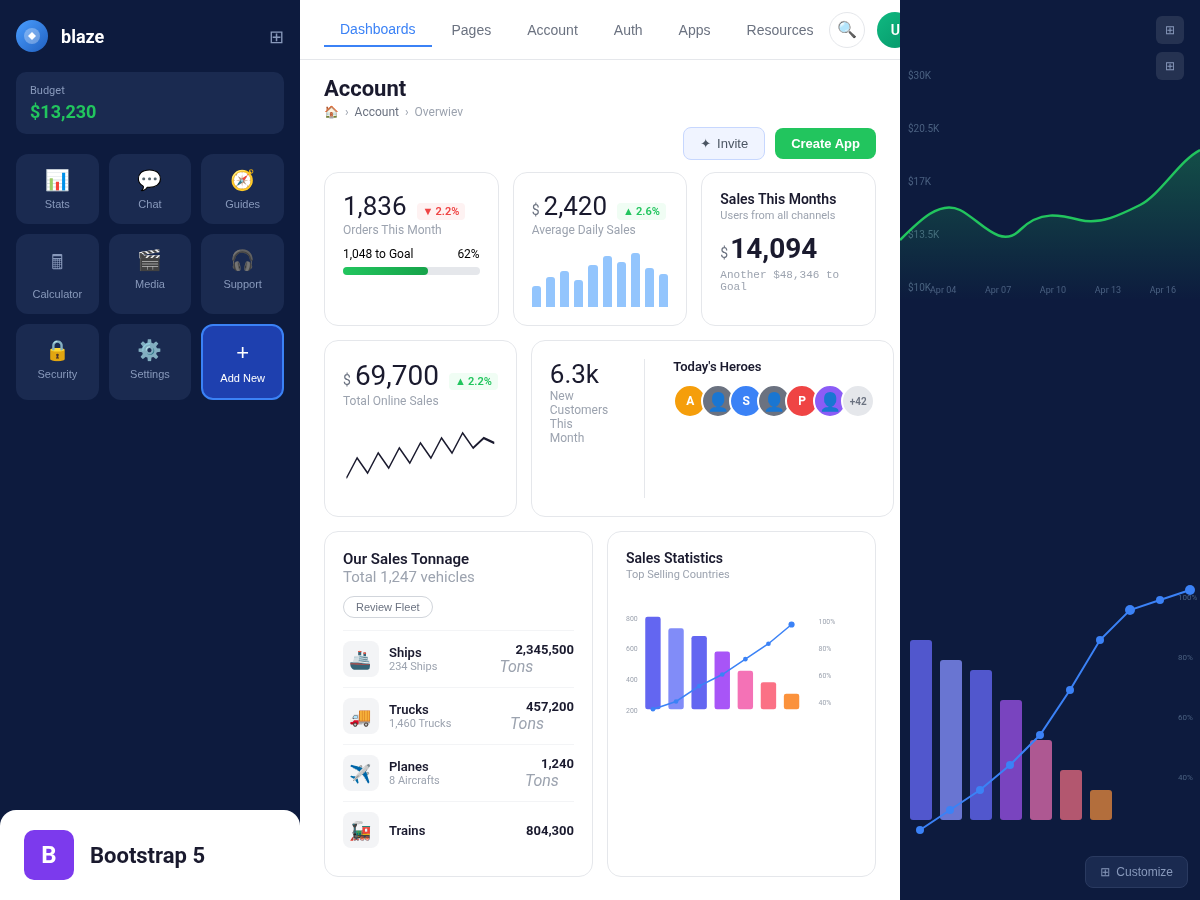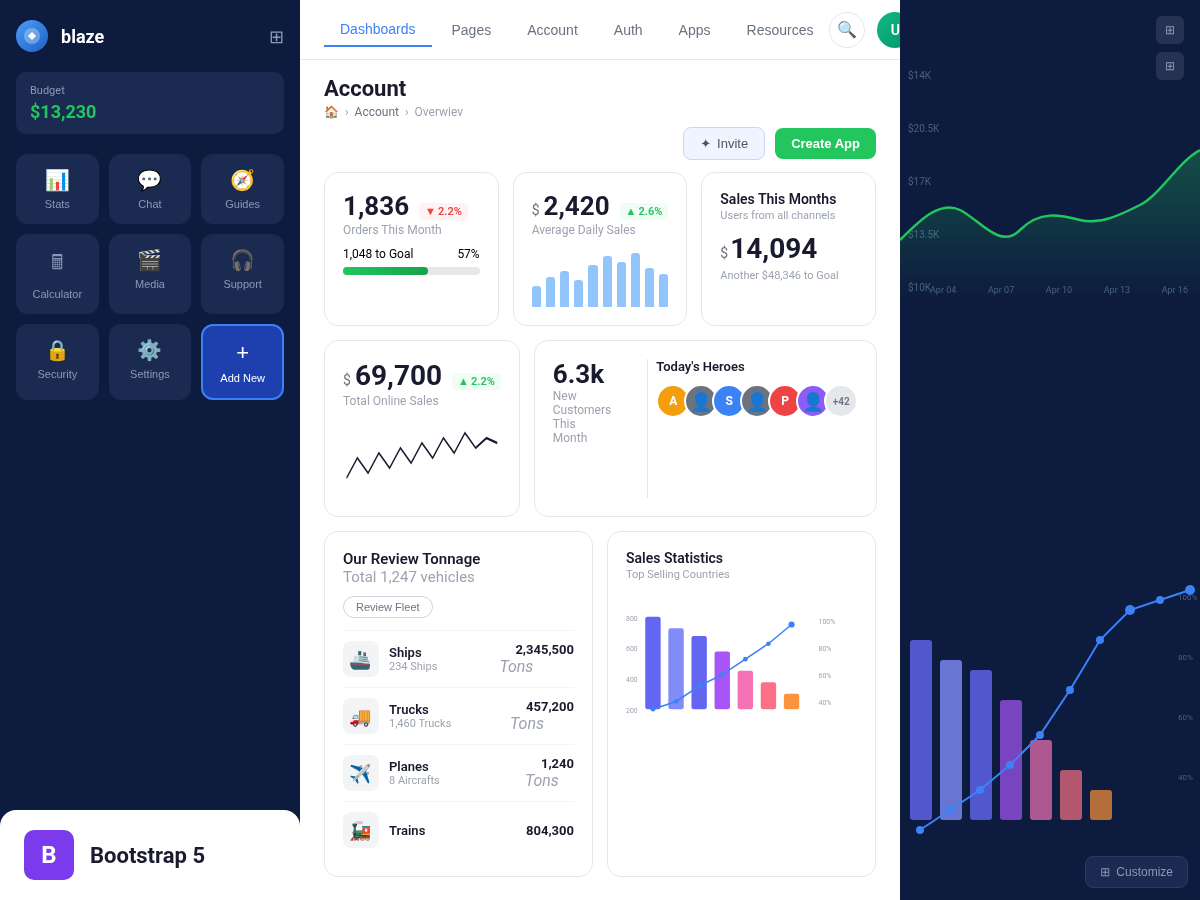--- a/index.html
+++ b/index.html
@@ -275,21 +275,21 @@
     .card {
       background: white;
       border-radius: 14px;
       border: 1px solid #e5e7eb;
       padding: 18px;
     }
 
     
     .stat-main {
       font-size: 26px;
-      font-weight: 700;
+      font-weight: 400;
       color: #1a1a2e;
       margin-bottom: 2px;
     }
     .stat-label {
       font-size: 12px;
       color: #9ca3af;
     }
     .stat-badge {
       display: inline-flex;
       align-items: center;
@@ -336,21 +336,21 @@
       background: #93c5fd;
       border-radius: 3px 3px 0 0;
       flex: 1;
     }
 
     
     .sales-card-title { font-size: 14px; font-weight: 600; color: #1a1a2e; margin-bottom: 2px; }
     .sales-card-sub { font-size: 11px; color: #9ca3af; margin-bottom: 10px; }
     .sales-big { font-size: 28px; font-weight: 700; color: #1a1a2e; }
     .sales-sup { font-size: 14px; vertical-align: super; color: #6b7280; }
-    .sales-sub-text { font-size: 11px; color: #9ca3af; margin-top: 4px; }
+    .sales-sub-text { font-size: 11px; color: #9ca3af; margin-top: 4px; font-family: Liberation Mono, monospace; }
 
     
     .wavy-chart {
       height: 80px;
       margin-top: 10px;
     }
 
     
     .heroes-avatars {
       display: flex;
@@ -607,21 +607,21 @@
           <span class="stat-main">1,836</span>
           <span class="stat-badge red">
             <span>▼</span>
             <span>2.2%</span>
           </span>
         </div>
         <div class="stat-label">Orders This Month</div>
         <div class="progress-row">
           <div class="progress-header">
             <span>1,048 to Goal</span>
-            <span>57%</span>
+            <span>62%</span>
           </div>
           <div class="progress-bar-bg">
             <div class="progress-bar-fill" style="width:62%"></div>
           </div>
         </div>
       </div>
 
       <div class="card">
         <div style="display:flex;align-items:baseline;gap:4px;">
           <span style="font-size:14px;color:#6b7280;vertical-align:super">$</span>
@@ -676,21 +676,21 @@
           </svg>
         </div>
       </div>
 
       <div class="card">
         <div style="display:flex;gap:16px;height:100%;">
           <div style="flex:1;">
             <span class="stat-main">6.3k</span>
             <div class="stat-label">New Customers This Month</div>
           </div>
-          <div style="flex:1;border-left:1px solid #e5e7eb;padding-left:8px;margin-left:20px;">
+          <div style="flex:1;border-left:1px solid #e5e7eb;padding-left:28px;margin-left:20px;">
             <div style="font-size:13px;font-weight:600;color:#1a1a2e;margin-bottom:8px;">Today's Heroes</div>
             <div class="heroes-avatars">
               <div class="hero-avatar" style="background:#f59e0b;">A</div>
               <div class="hero-avatar" style="background:#6b7280;overflow:hidden;">
                 <span style="font-size:18px;">👤</span>
               </div>
               <div class="hero-avatar" style="background:#3b82f6;">S</div>
               <div class="hero-avatar" style="background:#6b7280;overflow:hidden;">
                 <span style="font-size:18px;">👤</span>
               </div>
@@ -701,21 +701,21 @@
               <div class="hero-count">+42</div>
             </div>
           </div>
         </div>
       </div>
     </div>
 
     <div class="grid-row grid-row-2">
 
       <div class="card fleet-card">
-        <div class="fleet-title">Our Review Tonnage</div>
+        <div class="fleet-title">Our Sales Tonnage</div>
         <div class="fleet-sub">Total 1,247 vehicles</div>
         <button class="review-btn">Review Fleet</button>
 
         <div class="fleet-row">
           <div class="fleet-row-left">
             <div class="fleet-icon">🚢</div>
             <div>
               <div class="fleet-name">Ships</div>
               <div class="fleet-count">234 Ships</div>
             </div>
@@ -805,41 +805,41 @@
   </div>
 </div>
 
 <div class="right-panel">
   <div class="right-panel-controls">
     <div class="panel-control-btn">⊞</div>
     <div class="panel-control-btn">⊞</div>
   </div>
 
   <div style="position:absolute;left:8px;top:70px;display:flex;flex-direction:column;gap:42px;">
-    <span style="color:#4a6080;font-size:10px;">$14K</span>
+    <span style="color:#4a6080;font-size:10px;">$30K</span>
     <span style="color:#4a6080;font-size:10px;">$20.5K</span>
     <span style="color:#4a6080;font-size:10px;">$17K</span>
     <span style="color:#4a6080;font-size:10px;">$13.5K</span>
     <span style="color:#4a6080;font-size:10px;">$10K</span>
   </div>
 
   <div class="green-chart">
     <svg width="100%" height="240" viewBox="0 0 300 240" preserveAspectRatio="none">
       <defs>
         <linearGradient id="greenGrad" x1="0" y1="0" x2="0" y2="1">
           <stop offset="0%" stop-color="#22c55e" stop-opacity="0.3"></stop>
           <stop offset="100%" stop-color="#22c55e" stop-opacity="0"></stop>
         </linearGradient>
       </defs>
       <path d="M0,180 C20,160 40,140 60,150 C80,160 100,190 120,170 C140,150 160,155 180,160 C200,165 220,155 240,145 C260,135 280,100 300,90" fill="none" stroke="#22c55e" stroke-width="2.5"></path>
       <path d="M0,180 C20,160 40,140 60,150 C80,160 100,190 120,170 C140,150 160,155 180,160 C200,165 220,155 240,145 C260,135 280,100 300,90 L300,240 L0,240 Z" fill="url(#greenGrad)"></path>
     </svg>
   </div>
 
-  <div style="position:absolute;top:285px;left:30px;right:12px;display:flex;justify-content:space-between;">
+  <div style="position:absolute;top:285px;left:30px;right:24px;display:flex;justify-content:space-between;">
     <span style="color:#4a6080;font-size:9px;">Apr 04</span>
     <span style="color:#4a6080;font-size:9px;">Apr 07</span>
     <span style="color:#4a6080;font-size:9px;">Apr 10</span>
     <span style="color:#4a6080;font-size:9px;">Apr 13</span>
     <span style="color:#4a6080;font-size:9px;">Apr 16</span>
   </div>
 
   <div class="bottom-right-chart">
     <svg width="100%" height="280" viewBox="0 0 300 280" preserveAspectRatio="none">
 

